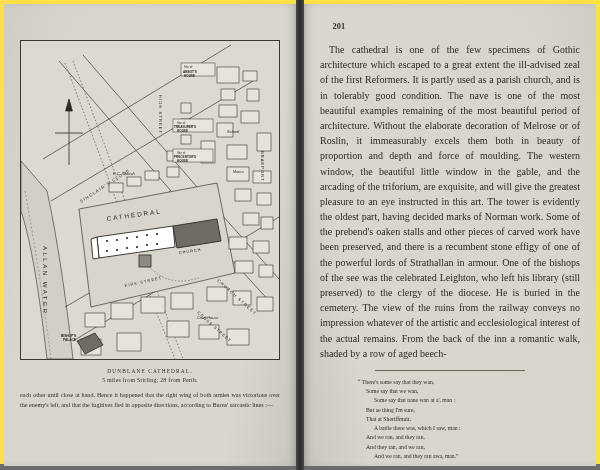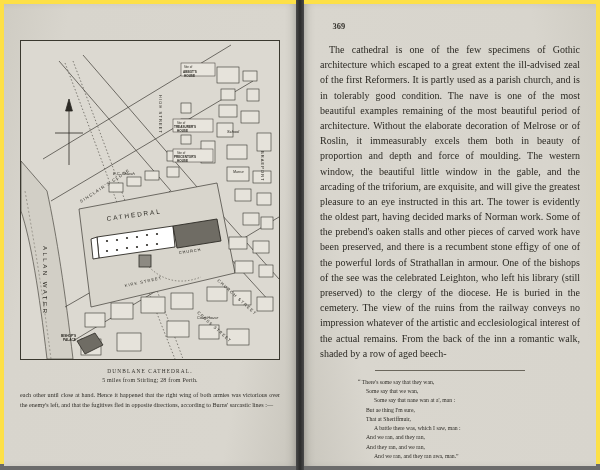--- a/index.html
+++ b/index.html
@@ -228,21 +228,21 @@
     </div>
   </div>
 
   <div class="gutter"></div>
 
   <div class="page right">
     <div class="pg-inner">
 
       <div class="runhead r">
         <span class="folio" style="visibility:hidden">201</span>
-        <span class="folio">369</span>
+        <span class="folio">201</span>
       </div>
 
       <div class="body-col" style="margin-top:8px;">
         <p>The cathedral is one of the few specimens of Gothic architecture which escaped to a great extent the ill-advised zeal of the first Reformers.  It is partly used as a parish church, and is in tolerably good condition.  The nave is one of the most beautiful examples remaining of the most beautiful period of architecture.  Without the elaborate decoration of Melrose or of Roslin, it immeasurably excels them both in beauty of proportion and depth and force of moulding.  The western window, the beautiful little window in the gable, and the arcading of the triforium, are exquisite, and will give the greatest pleasure to an eye instructed in this art.  The tower is evidently the oldest part, having decided marks of Norman work.  Some of the prebend's oaken stalls and other pieces of carved work have been preserved, and there is a recumbent stone effigy of one of the powerful lords of Strathallan in armour.  One of the bishops of the see was the celebrated Leighton, who left his library (still preserved) to the clergy of the diocese.  He is buried in the cemetery.  The view of the ruins from the railway conveys no impression whatever of the artistic and ecclesiological interest of the actual remains.  From the back of the inn a romantic walk, shaded by a row of aged beech-</p>
       </div>
 
       <div class="rule"></div>
 
       <div class="verse">
         <div class="i1">“ There's some say that they wan,</div>

